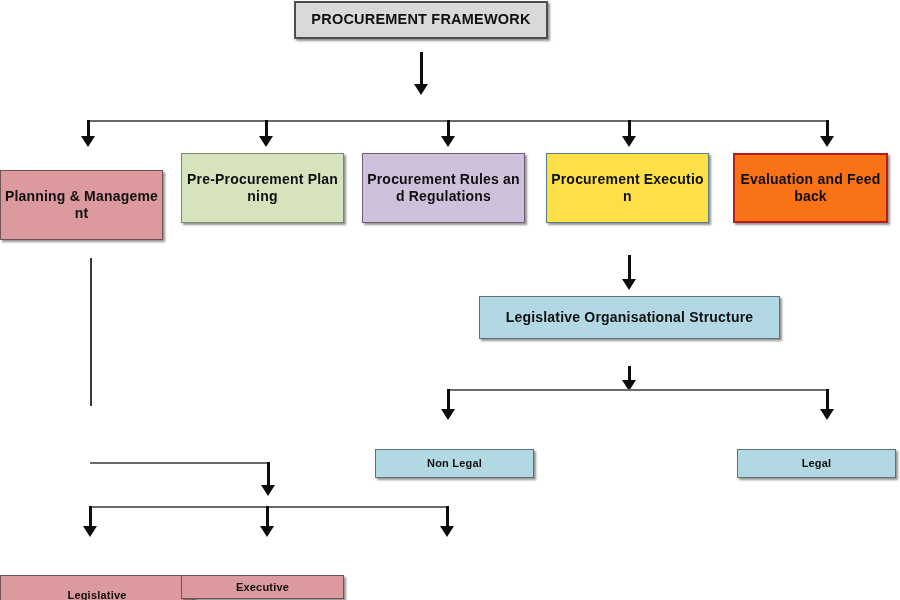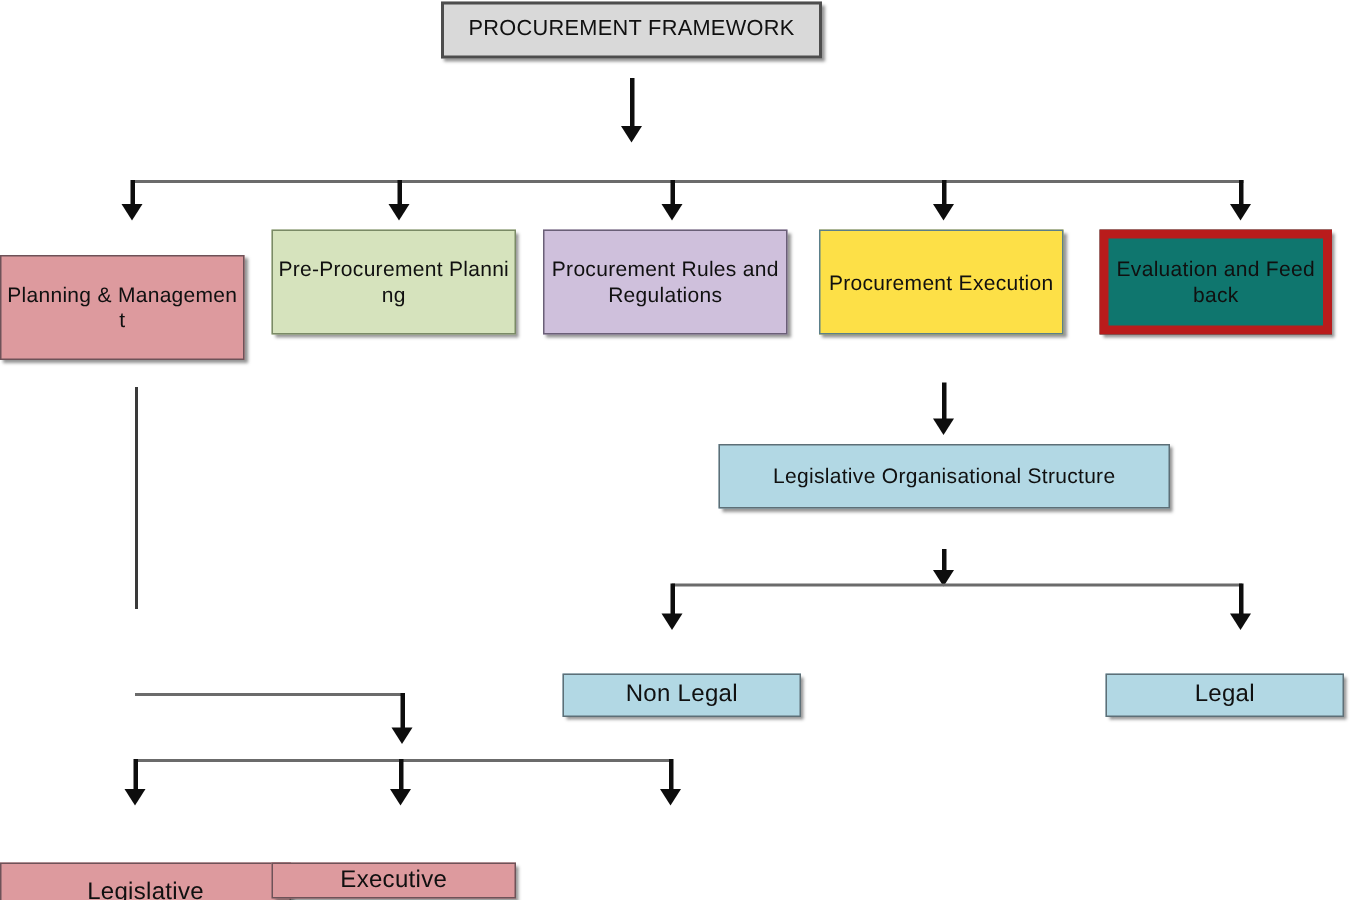--- a/index.html
+++ b/index.html
@@ -16,21 +16,21 @@
     font-family: "Liberation Sans", sans-serif;
   }
   .node {
     position: absolute;
     box-sizing: border-box;
     display: flex;
     align-items: center;
     justify-content: center;
     text-align: center;
     color: #101010;
-    font-weight: normal;
+    font-weight: bold;
     letter-spacing: 0.2px;
     line-height: 1.18;
     box-shadow: 2px 2px 2px rgba(60,60,60,0.55);
     overflow: hidden;
   }
   .node > span {
     display: block;
     width: 100%;
     padding: 0 2px;
     word-break: break-all;
@@ -39,26 +39,26 @@
   .root-box {
     background: #d9d9d9;
     border: 2px solid #4d4d4d;
     font-size: 14.5px;
   }
   
   .box-pink   { background: #dd9a9e; border: 1px solid #6e5258; margin-top: 17px; }
   .box-green  { background: #d6e3bd; border: 1px solid #7a8a66; }
   .box-purple { background: #cfc0dc; border: 1px solid #6a5f77; }
   .box-cyan   { background: #fde047; border: 1px solid #5b7f8a; }
-  .box-khaki  { background: #0f766e; border: 6px solid #b91c1c; }
+  .box-khaki  { background: #f97316; border: 2px solid #b91c1c; }
   .box-blue   { background: #b2d8e4; border: 1px solid #5d6f77; }
 
   .lvl1 { font-size: 14px; }
   .mid  { font-size: 14px; }
-  .leaf { font-size: 16px; }
+  .leaf { font-size: 11px; }
 
   
   .vline, .hline {
     position: absolute;
     background: #3a3a3a;
   }
   .vline { width: 2px; }
   .hline { height: 2px; }
   .vline.thin, .hline.thin { background: #6b6b6b; }
   .vline.thick { width: 3px; background: #0d0d0d; }

